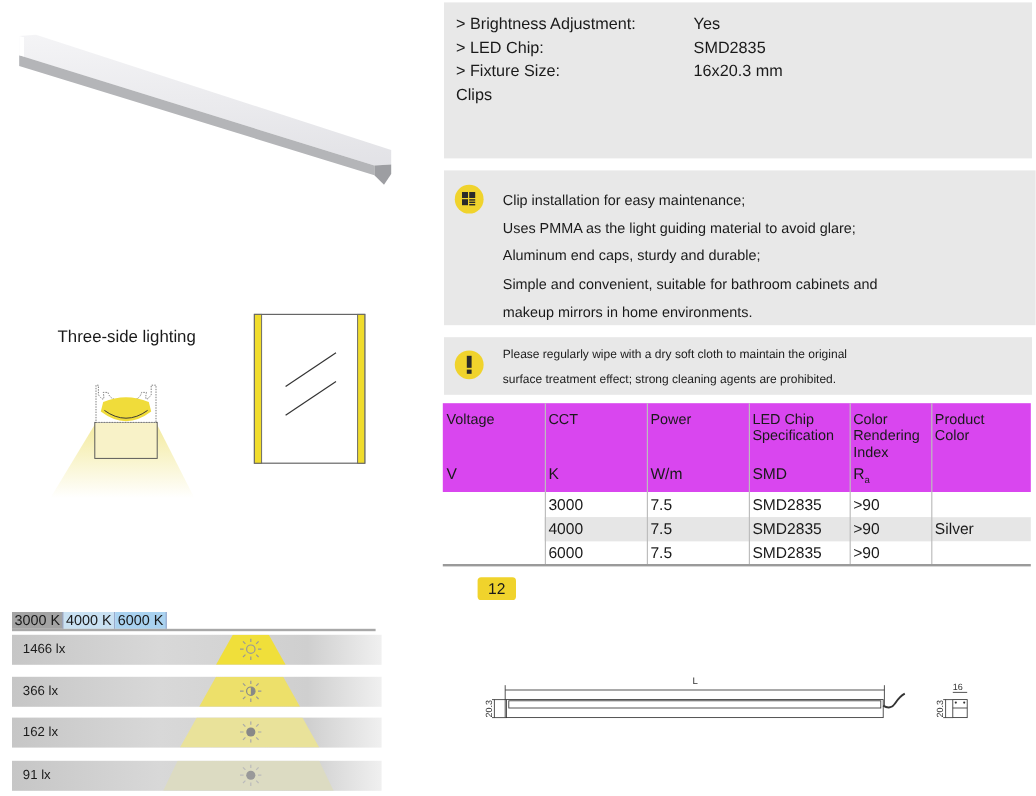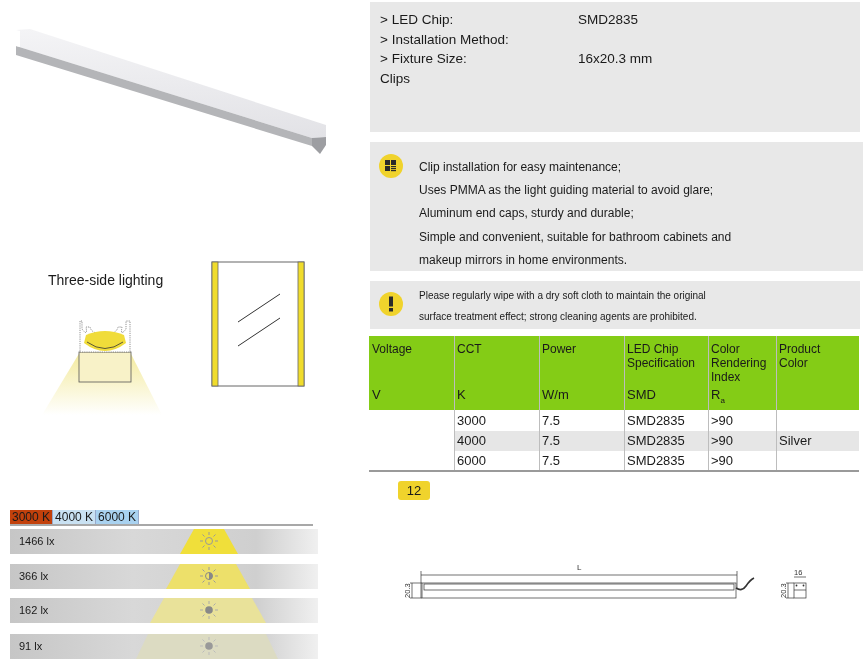--- a/index.html
+++ b/index.html
@@ -20,37 +20,37 @@
   .features .icon { left: 9px; top: 12px; width: 24px; height: 24px; border-radius: 50%; background: #f0d32c; }
   .features .lines { left: 49px; top: 14px; font-size: 12px; line-height: 23.2px; }
 
   
   .care { left: 370px; top: 281px; width: 490px; height: 48px; background: #e8e8e8; }
   .care .icon { left: 9px; top: 11px; width: 24px; height: 24px; border-radius: 50%; background: #f0d32c; }
   .care .lines { left: 49px; top: 4px; font-size: 10px; line-height: 21px; }
 
   
   .spec-table { left: 369px; top: 336px; width: 490px; height: 137px; }
-  .thead { position: absolute; left: 0; top: 0; width: 490px; height: 74px; background: #84cc16; }
+  .thead { position: absolute; left: 0; top: 0; width: 490px; height: 74px; background: #d946ef; }
   .th { position: absolute; top: 0; height: 74px; font-size: 12px; line-height: 14px; padding: 6px 0 0 3px; }
   .th .unit { position: absolute; left: 3px; top: 52px; font-size: 13px; }
   .col-div { position: absolute; top: 0; width: 1px; height: 135px; background: #bdbdbd; }
   .tbody-row { position: absolute; left: 85px; width: 405px; height: 20px; font-size: 13px; line-height: 20px; }
   .tbody-row.alt { background: #e6e6e6; }
   .cell { position: absolute; top: 0; }
   .table-bottom { position: absolute; left: 0; top: 134px; width: 490px; height: 2px; background: #9a9a9a; }
   .volt-badge { position: absolute; left: 29px; top: 97px; width: 32px; height: 19px; border-radius: 3px; background: #f0d32c; font-size: 13px; text-align: center; line-height: 19px; margin-top: 48px; }
 
   
   .tsl-title { left: 48px; top: 272px; font-size: 14px; }
 
   
   .cct-tabs { left: 10px; top: 510px; display: flex; font-size: 12px; line-height: 14px; }
   .cct-tab { padding: 0 2px; border-right: 1px solid #9ac; }
-  .cct-tab.t3000 { background: #c2410c; }
+  .cct-tab.t3000 { background: #a3a3a3; }
   .cct-tab.t4000 { background: #c9e1f2; }
   .cct-tab.t6000 { background: #a9d2f0; }
   .cct-line { left: 10px; top: 524px; width: 303px; height: 2px; background: #a8a8a8; }
 
   .lux-row { position: absolute; left: 10px; width: 308px; height: 25px; background: linear-gradient(to right, #c6c6c6 0%, #d8d8d8 40%, #cfcfcf 80%, #f0f0f0 100%); font-size: 11px; }
   .lux-row .lux { position: absolute; left: 9px; top: 6px; }
   .lux-row .dist { position: absolute; right: 20px; top: 6px; margin-top: 40px; }
   .lux-row svg.beam { position: absolute; left: 0; top: 0; }
 
   .drawing { left: 380px; top: 550px; width: 440px; height: 70px; }
@@ -68,25 +68,28 @@
     </defs>
     <polygon points="16,30 30,29 326,125 326,137 312,138 16,46" fill="url(#topg)"></polygon>
     <polygon points="16,46 312,138 312,146 16,55" fill="#b4b5b8"></polygon>
     <polygon points="312,138 326,137 326,145 320,154 312,146" fill="#9d9ea2"></polygon>
     <polygon points="16,30 16,46 20,47 20,31" fill="#ffffff"></polygon>
   </svg>
 </div>
 
 <div class="abs specs">
   <div class="spec-row">
+      <span class="spec-label">&gt; Brightness Adjustment:</span>
+      <span class="spec-value">Yes</span>
+    </div>
+  <div class="spec-row">
       <span class="spec-label">&gt; LED Chip:</span>
       <span class="spec-value">SMD2835</span>
     </div>
   <div class="spec-row">
-      <span class="spec-label">&gt; Installation Method:</span>
     </div>
   <div class="spec-row">
       <span class="spec-label">&gt; Fixture Size:</span>
       <span class="spec-value">16x20.3 mm</span>
     </div>
   <div class="spec-row">
       <span class="spec-value">Clips</span>
     </div>
 </div>
 

